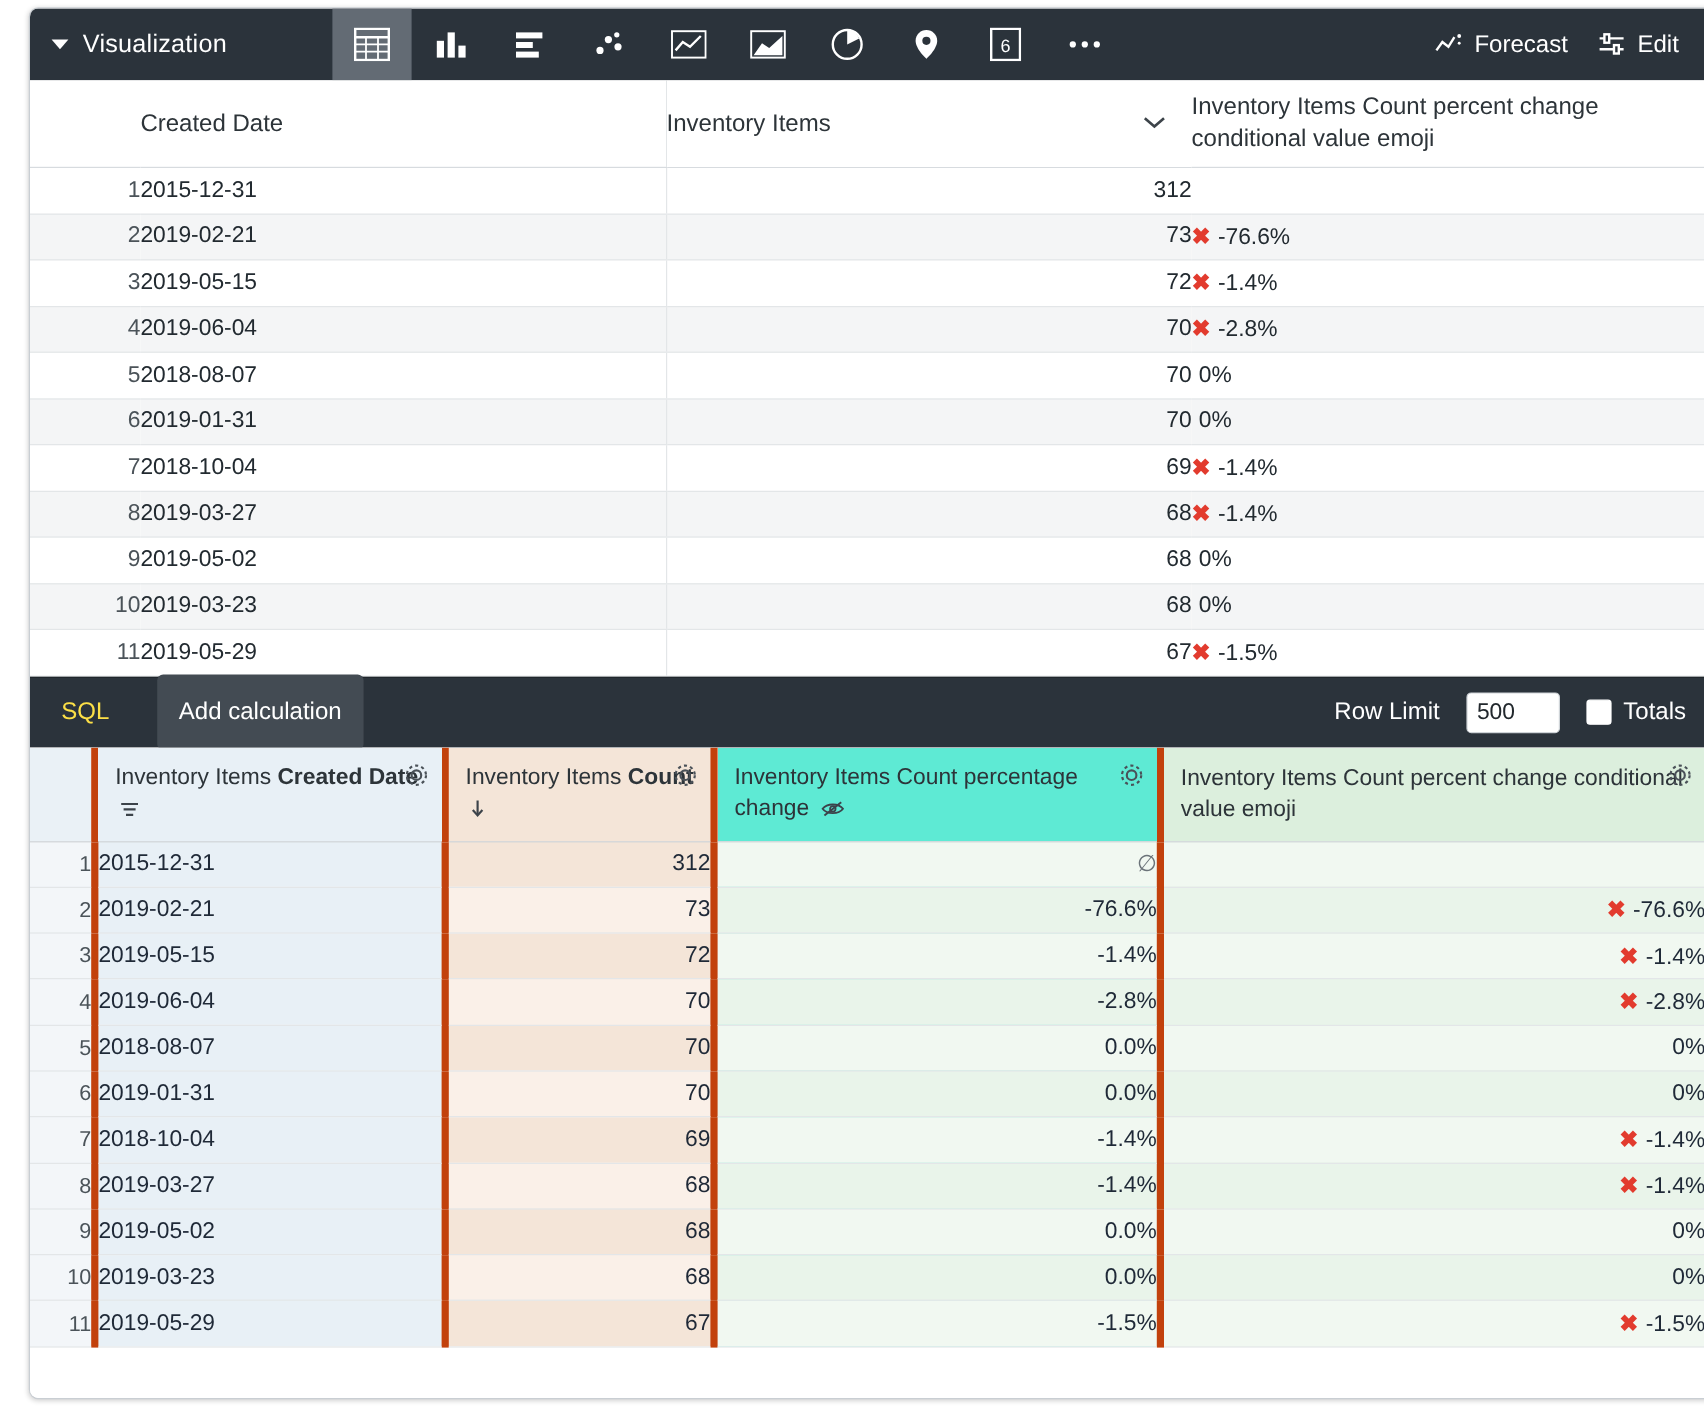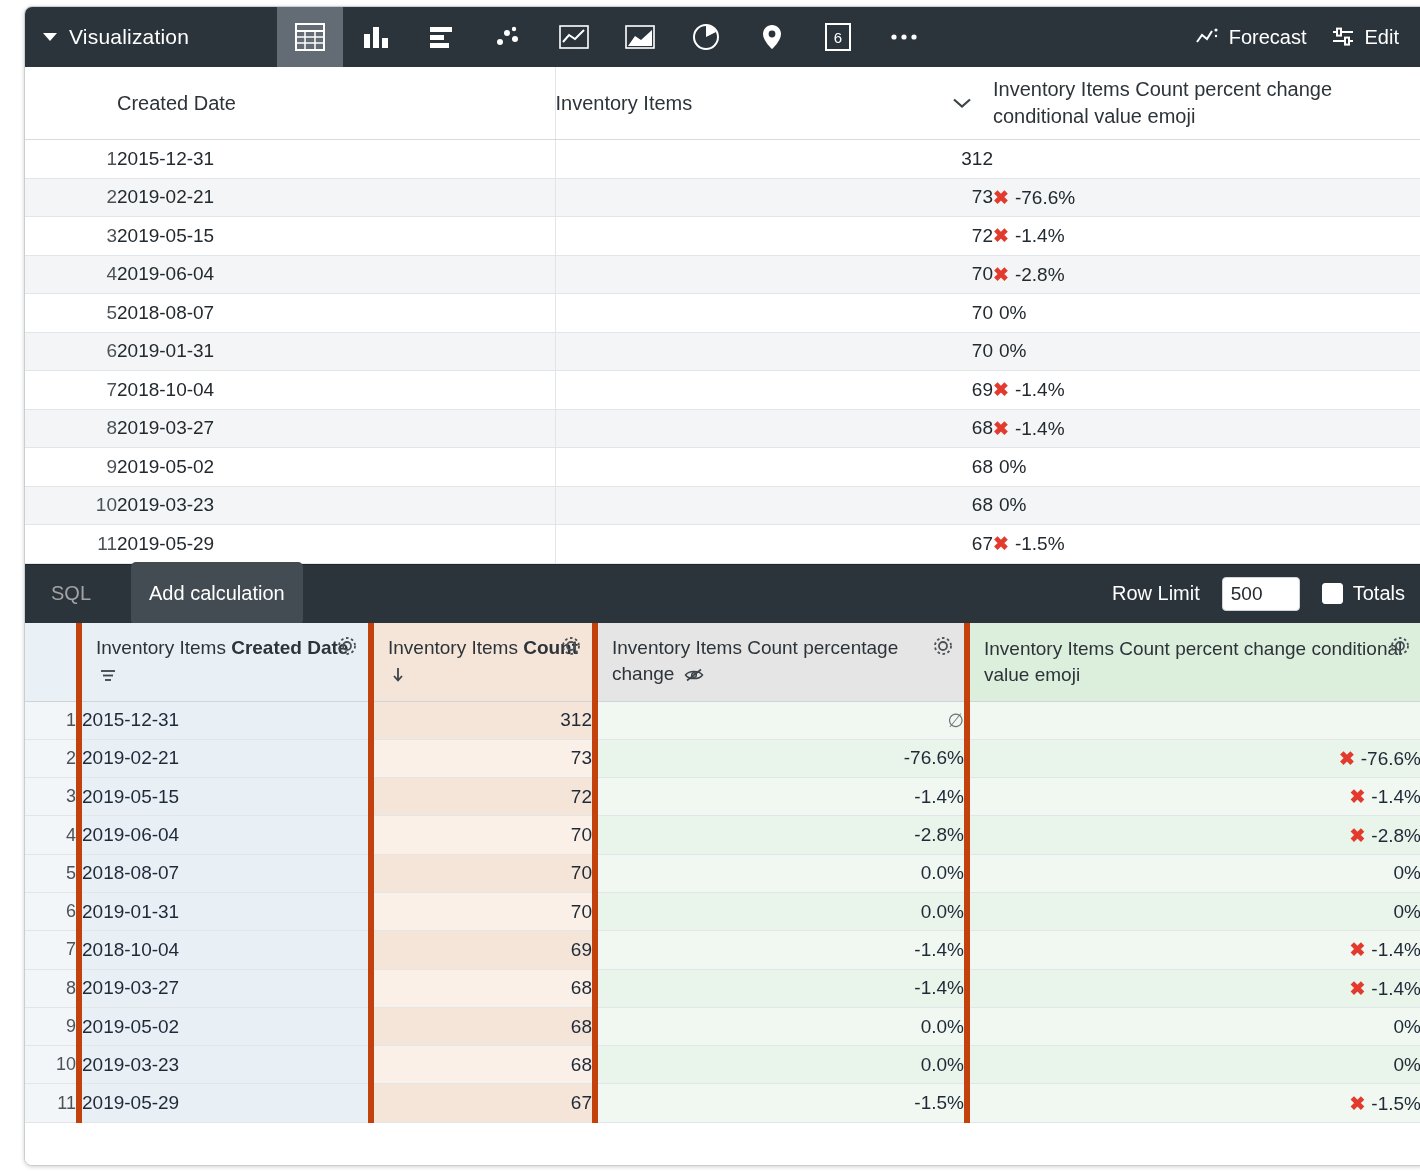--- a/index.html
+++ b/index.html
@@ -187,21 +187,21 @@
     align-items: center;
     padding: 0 26px;
     font-size: 20px;
     color: #c8ced3;
     cursor: pointer;
   }
   .tab.active {
     background: #434b53;
     color: #ffffff;
   }
-  .tab.dim { color: #a3a3a3; }
+  .tab.dim { color: #fde047; }
   .add-calc {
     margin-left: 14px;
     background: #434b53;
     color: #ffffff;
     border-radius: 5px;
     padding: 20px 18px;
     font-size: 20px;
     cursor: pointer;
   }
   .data-right {
@@ -257,21 +257,21 @@
     vertical-align: middle;
     padding: 6px 10px 6px 14px;
     text-align: left;
     line-height: 1.32;
     position: relative;
     border-bottom: 1px solid #cfd4d7;
   }
   .rh-idx { width: 54px; background: #eaf1f6 !important; border-right: 1px solid #dde3e7; }
   .rh-date { width: 292px; background: #e8f0f6; }
   .rh-count { width: 224px; background: #f4e5d8; }
-  .rh-pct { width: 372px; background: #e5e5e5; }
+  .rh-pct { width: 372px; background: #5eead4; }
   .rh-emoji { background: #dcefdd; }
   thead th .gear {
     position: absolute;
     right: 10px;
     top: 12px;
   }
   .bold-part { font-weight: 700; }
   .mini-icon { display:inline-block; vertical-align: -2px; margin-left: 4px; }
 
   table.res tbody tr { height: 38.3px; }

